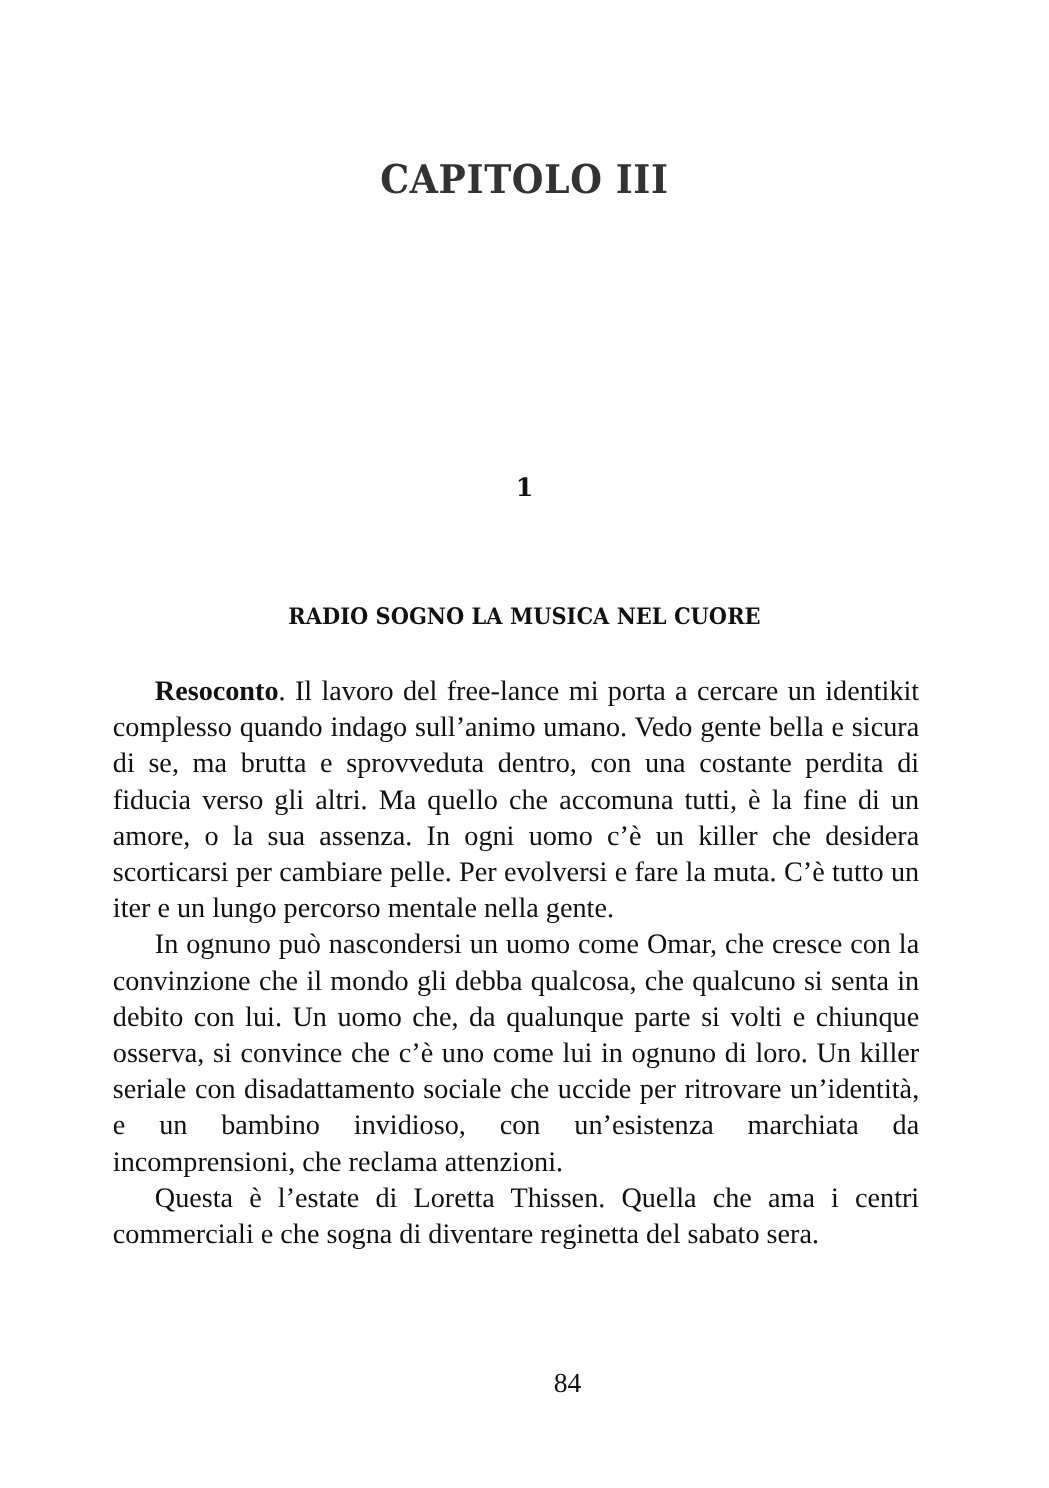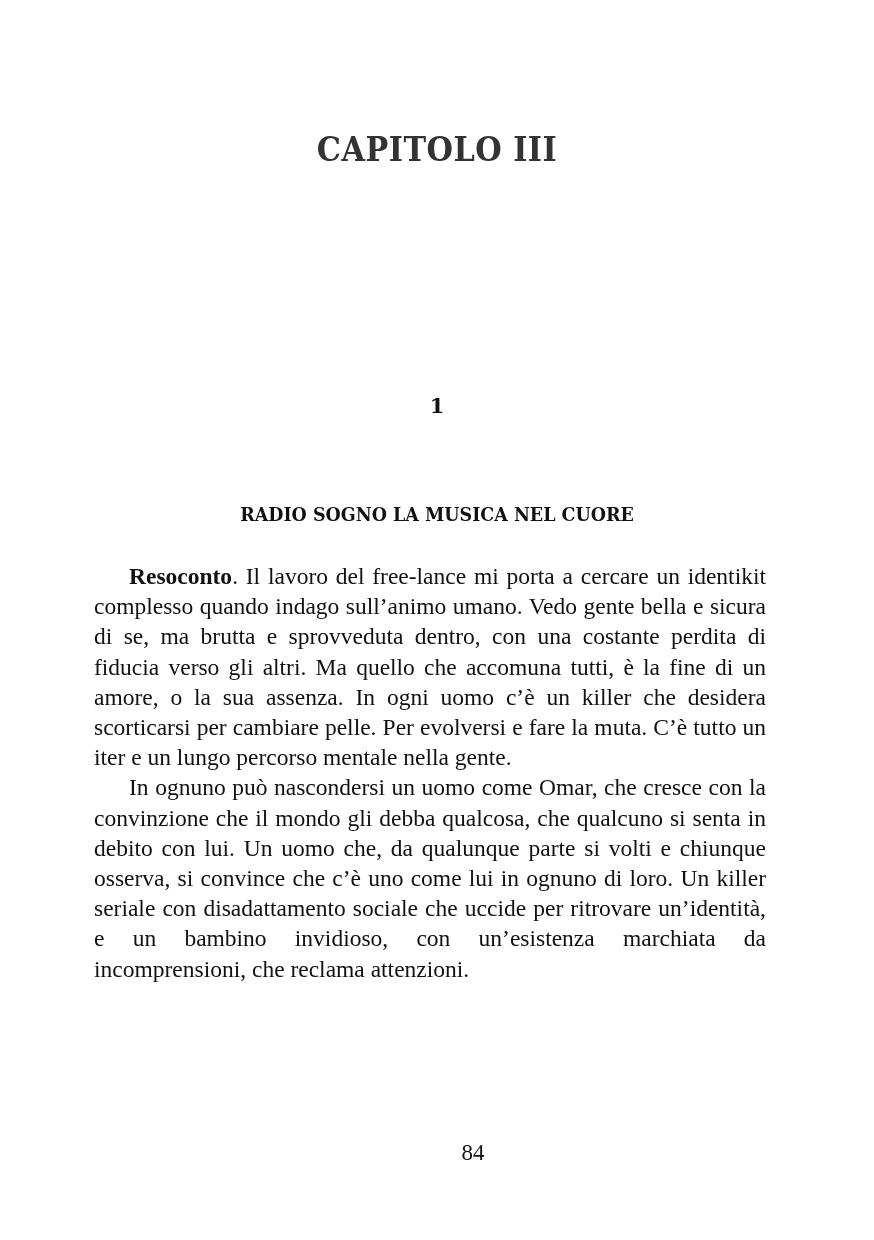--- a/index.html
+++ b/index.html
@@ -86,15 +86,16 @@
 
 <div class="chapter-title">CAPITOLO III</div>
 
 <div class="section-number">1</div>
 
 <div class="section-heading">RADIO SOGNO LA MUSICA NEL CUORE</div>
 
 <div class="body-text">
   <p><span class="lead">Resoconto</span><span>. Il lavoro del free-lance mi porta a cercare un identikit complesso quando indago sull’animo umano. Vedo gente bella e sicura di se, ma brutta e sprovveduta dentro, con una costante perdita di fiducia verso gli altri. Ma quello che accomuna tutti, è la fine di un amore, o la sua assenza. In ogni uomo c’è un killer che desidera scorticarsi per cambiare pelle. Per evolversi e fare la muta. C’è tutto un iter e un lungo percorso mentale nella gente.</span></p>
   <p><span>In ognuno può nascondersi un uomo come Omar, che cresce con la convinzione che il mondo gli debba qualcosa, che qualcuno si senta in debito con lui. Un uomo che, da qualunque parte si volti e chiunque osserva, si convince che c’è uno come lui in ognuno di loro. Un killer seriale con disadattamento sociale che uccide per ritrovare un’identità, e un bambino invidioso, con un’esistenza marchiata da incomprensioni, che reclama attenzioni.</span></p>
+  <p><span>Questa è l’estate di Loretta Thissen. Quella che ama i centri commerciali e che sogna di diventare reginetta del sabato sera.</span></p>
 </div>
 
 <div class="page-number">84</div>
 
 </body></html>

